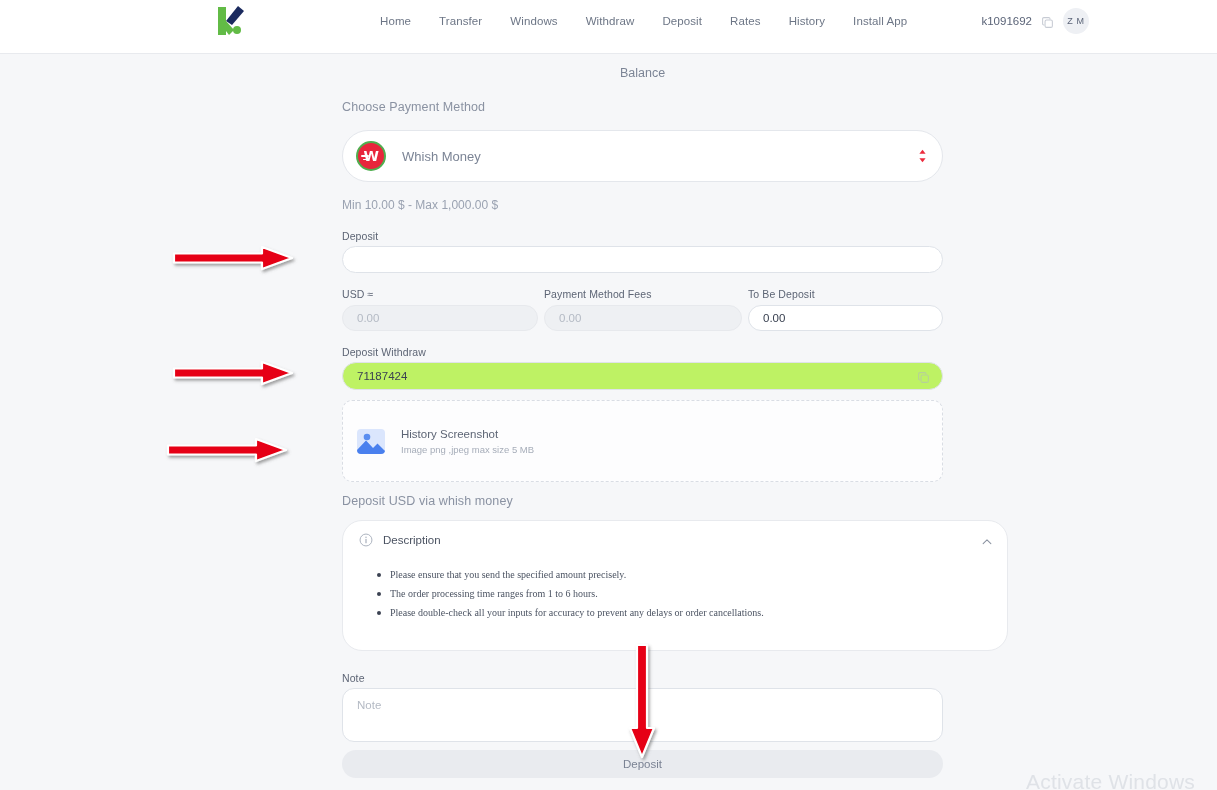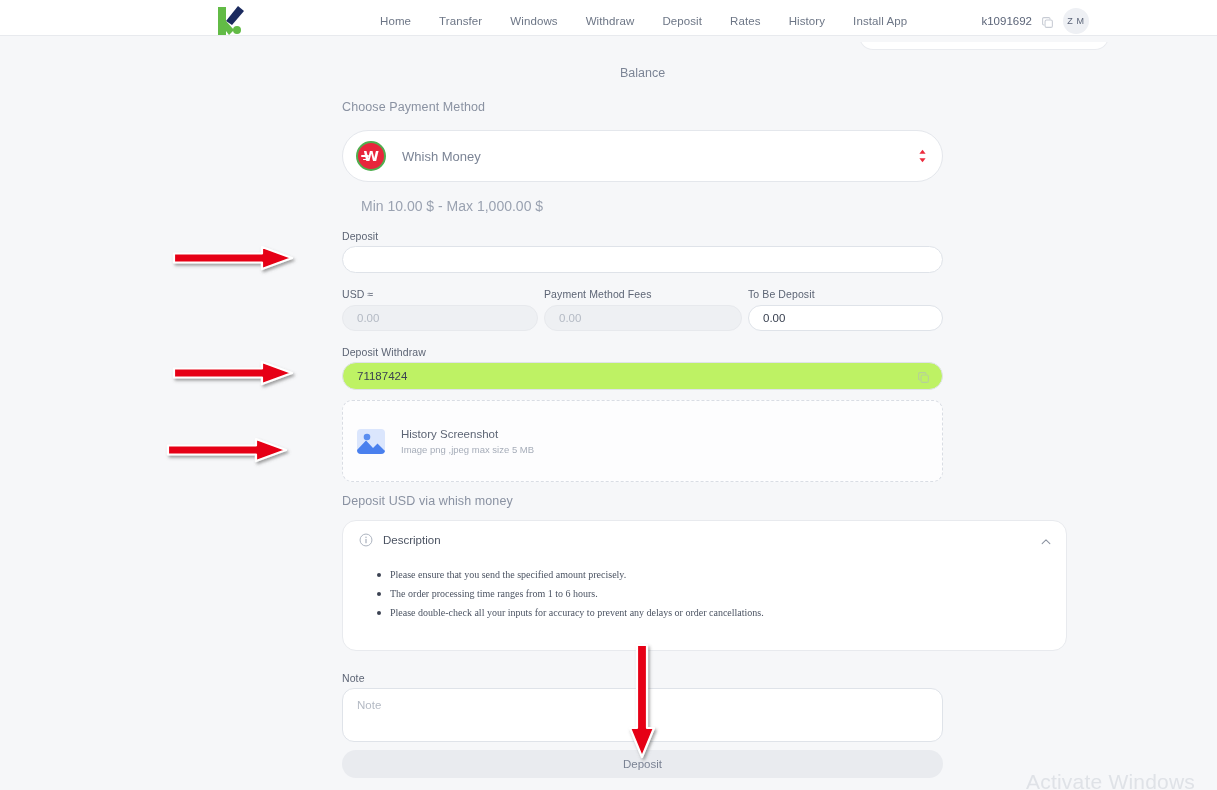--- a/index.html
+++ b/index.html
@@ -8,21 +8,21 @@
     width: 1217px; height: 790px;
     font-family: "Liberation Sans", sans-serif;
     background: #f6f7f9;
     overflow: hidden;
   }
   body { position: relative; }
 
   
   .header {
     position: absolute; top: 0; left: 0;
-    width: 1217px; height: 36px;
+    width: 1217px; height: 54px;
     background: #ffffff;
     border-bottom: 1px solid #e8eaee;
     display: flex; align-items: center;
     z-index: 40;
   }
   .logo-wrap {
     position: absolute; left: 212px; top: 3px;
     width: 38px; height: 36px;
   }
   .nav {
@@ -116,21 +116,21 @@
   .pm-name {
     margin-left: 16px; font-size: 13px; color: #7b8495;
   }
   .pm-chev {
     margin-left: auto; width: 12px; height: 18px;
     display: flex; flex-direction: column; align-items: center;
     justify-content: center; gap: 2px;
   }
   .minmax {
     position: absolute; left: 0; top: 156px;
-    font-size: 14px; color: #9aa2b1; margin-left: 19px;
+    font-size: 12px; color: #9aa2b1;
   }
 
   
   .amount-lbl { position: absolute; left: 0; top: 188px; }
   .amount-input {
     position: absolute; left: 0; top: 204px;
     width: 601px; height: 27px;
     background: #fff;
     border: 1px solid #dfe3e9;
     border-radius: 14px;
@@ -191,24 +191,24 @@
   }
   .up-ico { width: 30px; height: 27px; flex: 0 0 auto; }
   .up-text { margin-left: 15px; }
   .up-title { font-size: 11.5px; color: #5d6575; margin-bottom: 4px; }
   .up-sub { font-size: 9.5px; color: #a6adb9; }
 
   
   .deposit-via { position: absolute; left: 0; top: 452px; }
   .desc-card {
     position: absolute; left: 0; top: 478px;
-    width: 725px; height: 131px;
+    width: 666px; height: 131px;
     background: #fff;
     border: 1px solid #e8eaee;
-    border-radius: 14px;
+    border-radius: 20px;
   }
   .desc-head {
     height: 38px; display: flex; align-items: center;
     padding: 0 14px 0 16px; cursor: pointer;
   }
   .info-ico { width: 14px; height: 14px; flex: 0 0 auto; }
   .desc-title { margin-left: 10px; font-size: 11.5px; color: #4b5362; }
   .desc-chev { margin-left: auto; width: 12px; height: 12px; }
   .desc-list { margin: 6px 0 0 34px; padding: 0; list-style: none; }
   .desc-list li {

